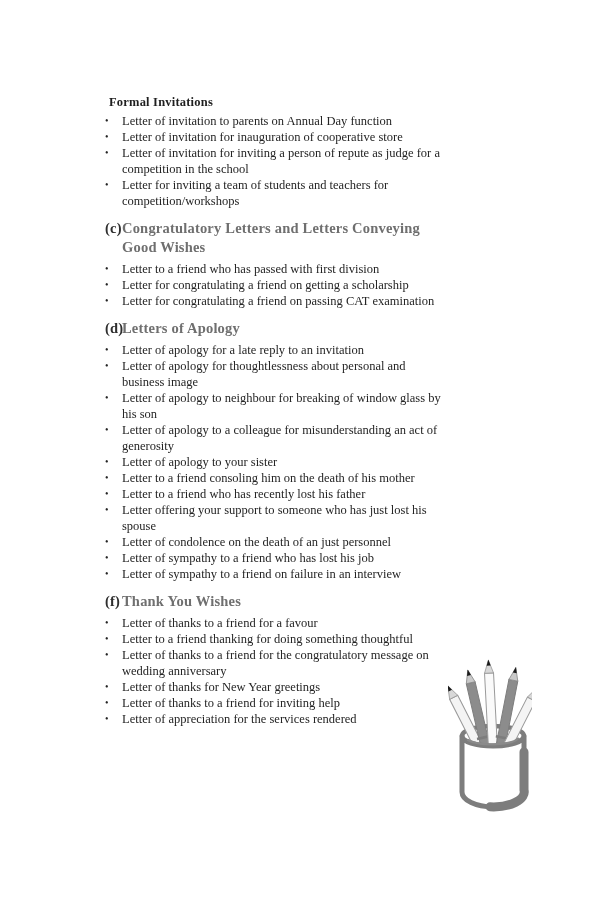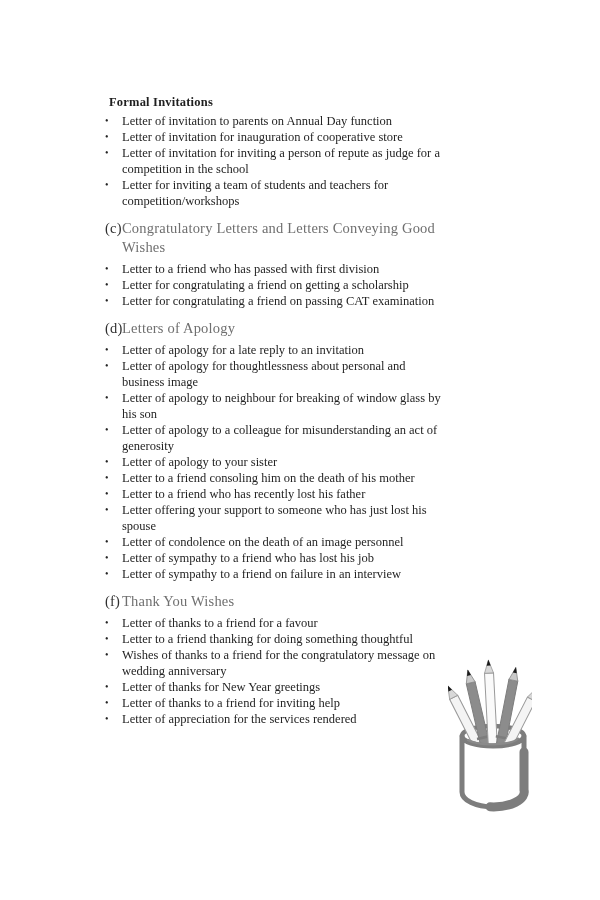--- a/index.html
+++ b/index.html
@@ -20,21 +20,21 @@
     font-size: 12.5px;
     line-height: 16px;
     font-weight: bold;
     color: #1f1f1f;
     margin: 0 0 3px 4px;
     letter-spacing: 0.2px;
   }
   .letter-heading {
     font-size: 14.5px;
     line-height: 19px;
-    font-weight: normal;
+    font-weight: bold;
     color: #6f6f6f;
     margin: 10px 0 4px 0;
     padding-left: 17px;
     text-indent: -17px;
     letter-spacing: 0.2px;
   }
   .letter-heading .prefix {
     display: inline-block;
     width: 17px;
     text-indent: 0;
@@ -144,21 +144,21 @@
       <li>
           <span class="bullet">•</span>
           <span class="item-text">Letter to a friend who has recently lost his father</span>
         </li>
       <li>
           <span class="bullet">•</span>
           <span class="item-text">Letter offering your support to someone who has just lost his spouse</span>
         </li>
       <li>
           <span class="bullet">•</span>
-          <span class="item-text">Letter of condolence on the death of an image personnel</span>
+          <span class="item-text">Letter of condolence on the death of an just personnel</span>
         </li>
       <li>
           <span class="bullet">•</span>
           <span class="item-text">Letter of sympathy to a friend who has lost his job</span>
         </li>
       <li>
           <span class="bullet">•</span>
           <span class="item-text">Letter of sympathy to a friend on failure in an interview</span>
         </li>
     </ul>
@@ -170,21 +170,21 @@
       <li>
           <span class="bullet">•</span>
           <span class="item-text">Letter of thanks to a friend for a favour</span>
         </li>
       <li>
           <span class="bullet">•</span>
           <span class="item-text">Letter to a friend thanking for doing something thoughtful</span>
         </li>
       <li>
           <span class="bullet">•</span>
-          <span class="item-text">Wishes of thanks to a friend for the congratulatory message on wedding anniversary</span>
+          <span class="item-text">Letter of thanks to a friend for the congratulatory message on wedding anniversary</span>
         </li>
       <li>
           <span class="bullet">•</span>
           <span class="item-text">Letter of thanks for New Year greetings</span>
         </li>
       <li>
           <span class="bullet">•</span>
           <span class="item-text">Letter of thanks to a friend for inviting help</span>
         </li>
       <li>

